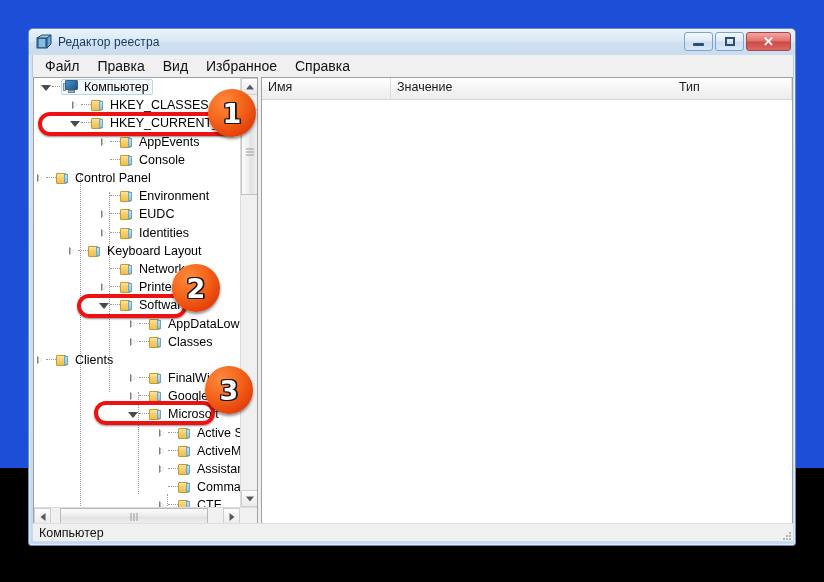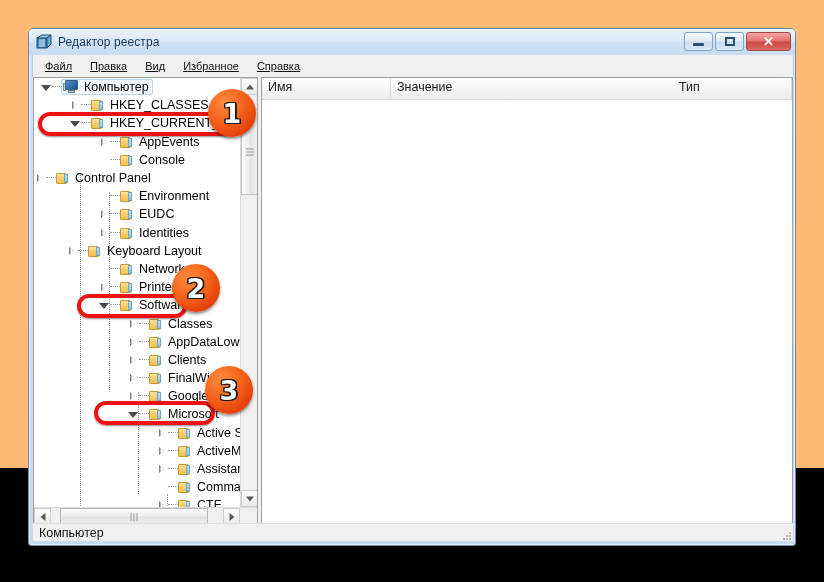--- a/index.html
+++ b/index.html
@@ -5,21 +5,21 @@
   html, body {
     margin: 0; padding: 0;
     background: #000;
     width: 824px; height: 582px;
     overflow: hidden;
     font-family: "Liberation Sans", sans-serif;
   }
   #screen {
     position: relative;
     width: 824px; height: 468px;
-    background: #fdba74;
+    background: #1d4ed8;
   }
 
   
   #window {
     position: absolute;
     left: 28px; top: 28px;
     width: 768px; height: 518px;
     background: linear-gradient(to bottom, #d3e2f2 0%, #c7daee 100%);
     border: 1px solid #6a8cb5;
     border-radius: 5px 5px 3px 3px;
@@ -86,26 +86,25 @@
   #menubar {
     position: absolute; left: 3px; top: 26px;
     width: 762px; height: 22px;
     background: #f0f0f0;
     display: flex; align-items: center;
     border-left: 1px solid #b6cade;
     border-right: 1px solid #b6cade;
     box-sizing: border-box;
   }
   .menu-item {
-    font-size: 11px;
+    font-size: 14px;
     color: #111111;
     padding: 2px 9px;
     white-space: nowrap;
     cursor: default;
-    text-decoration: underline;
   }
   .menu-item:first-child { margin-left: 3px; }
 
   
   #client {
     position: absolute;
     left: 4px; top: 48px;
     width: 760px; height: 448px;
     background: #f0f0f0;
     display: flex;
@@ -565,32 +564,32 @@
             <span class="label">Software</span>
           </div>
 
           <div class="tree-row" style="padding-left:93px;">
             <span class="tw collapsed"></span>
             <span class="dline"></span>
             <span class="folder">
                 <i class="fbody"></i>
                 <i class="ftab"></i>
               </span>
+            <span class="label">AppDataLow</span>
+          </div>
+          <div class="tree-row" style="padding-left:93px;">
+            <span class="tw collapsed"></span>
+            <span class="dline"></span>
+            <span class="folder">
+                <i class="fbody"></i>
+                <i class="ftab"></i>
+              </span>
             <span class="label">Classes</span>
           </div>
-          <div class="tree-row" style="padding-left:93px;">
-            <span class="tw collapsed"></span>
-            <span class="dline"></span>
-            <span class="folder">
-                <i class="fbody"></i>
-                <i class="ftab"></i>
-              </span>
-            <span class="label">AppDataLow</span>
-          </div>
-          <div class="tree-row" style="padding-left:93px;">
+          <div class="tree-row" style="">
             <span class="tw collapsed"></span>
             <span class="dline"></span>
             <span class="folder">
                 <i class="fbody"></i>
                 <i class="ftab"></i>
               </span>
             <span class="label">Clients</span>
           </div>
           <div class="tree-row" style="padding-left:93px;">
             <span class="tw collapsed"></span>

